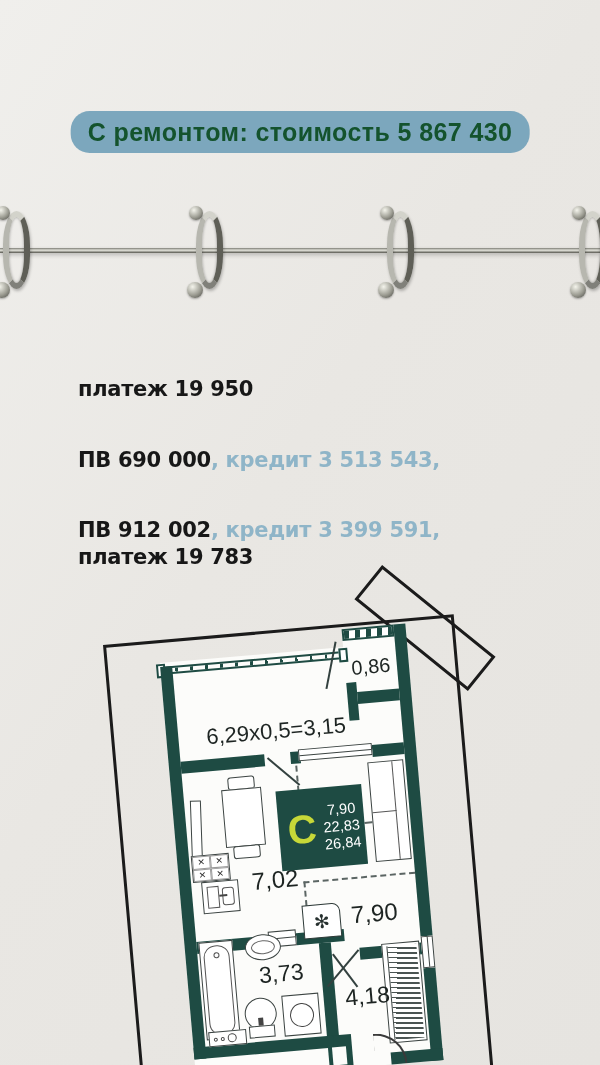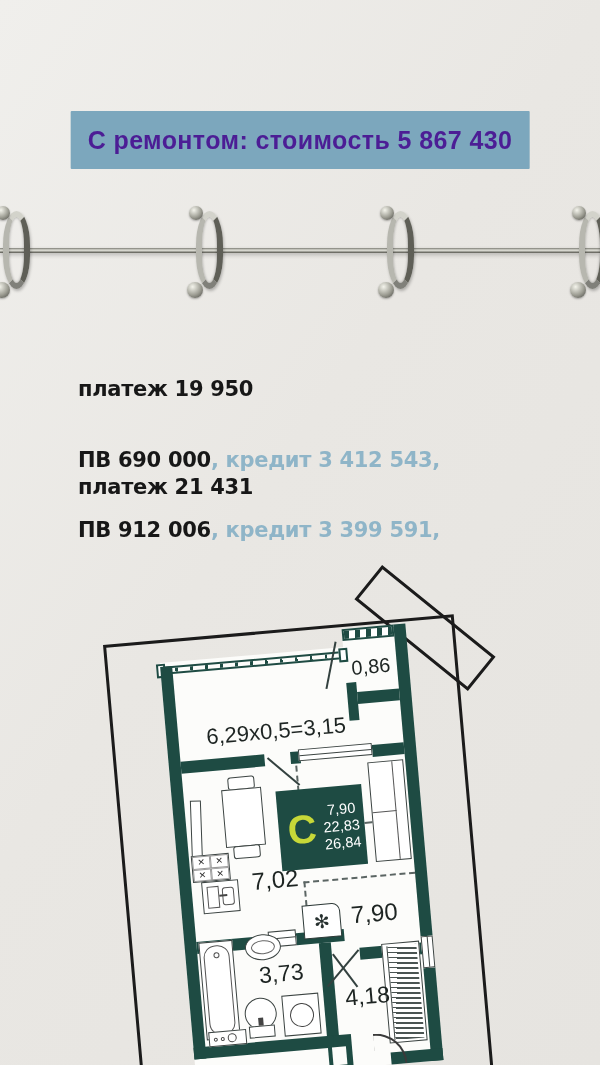--- a/index.html
+++ b/index.html
@@ -9,23 +9,23 @@
   *{margin:0;padding:0;box-sizing:border-box}
   html,body{width:600px;height:1065px;overflow:hidden}
   body{
     position:relative;
     background:linear-gradient(125deg,#f0efec 0%,#e9e7e3 45%,#e6e4e0 100%);
     font-family:"Liberation Sans",sans-serif;
   }
   
   .hbadge{
     position:absolute;left:50%;top:111px;transform:translateX(-50%);
-    background:var(--accent-blue);color:#4c1d95;border-radius:1px;
+    background:var(--accent-blue);color:#14532d;border-radius:19px;
     font-size:25px;line-height:42px;font-weight:bold;letter-spacing:.4px;
-    padding:8px 17px;white-space:nowrap;
+    padding:0 17px;white-space:nowrap;
   }
   
   .rod{
     position:absolute;left:0;top:248px;width:600px;height:5px;
     background:linear-gradient(180deg,#7d7d75,#e3e3db 45%,#55554d);
     box-shadow:0 2px 4px rgba(0,0,0,.22);
   }
   .ring{position:absolute;top:206px;width:42px;height:94px}
   .loop{
     position:absolute;left:8px;top:5px;width:27px;height:78px;
@@ -155,25 +155,25 @@
 <div class="ring" style="left:571px">
     <span class="loop"></span>
     <span class="ball b1"></span>
     <span class="ball b2"></span>
   </div>
 
 <div class="option" style="top:376px">
   <div>платеж 19 950</div>
 </div>
 <div class="option" style="top:447px">
-  <div><span>ПВ 690 000</span><span class="credit">, кредит 3 412 543,</span></div>
-  <div>платеж 21 431</div>
+  <div><span>ПВ 690 000</span><span class="credit">, кредит 3 513 543,</span></div>
 </div>
 <div class="option" style="top:517px">
-  <div><span>ПВ 912 006</span><span class="credit">, кредит 3 399 591,</span></div>
+  <div><span>ПВ 912 002</span><span class="credit">, кредит 3 399 591,</span></div>
+  <div>платеж 19 783</div>
 </div>
 
 <div class="strip"></div>
 
 <div class="frame">
   <div class="plan">
 
     <div class="bgw" style="left:0;top:18px;width:236px;height:420px"></div>
     <div class="bgw" style="left:184px;top:0;width:52px;height:64px"></div>
 

